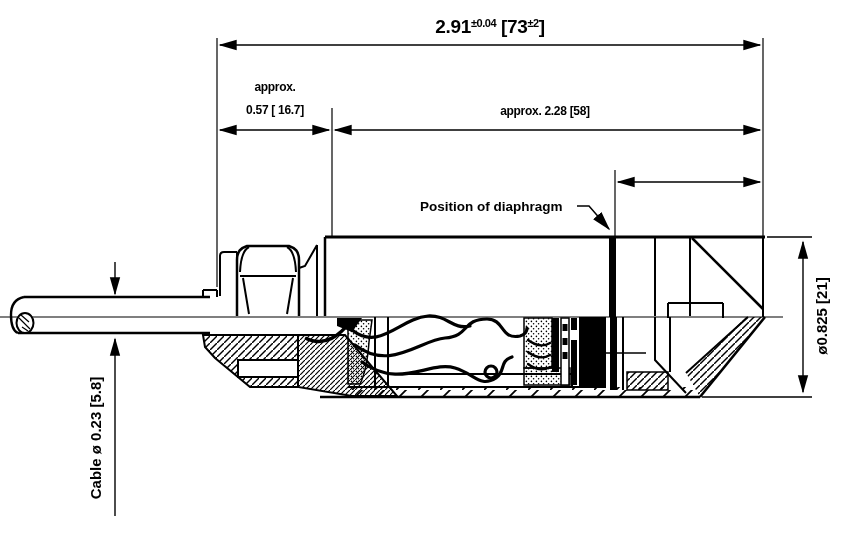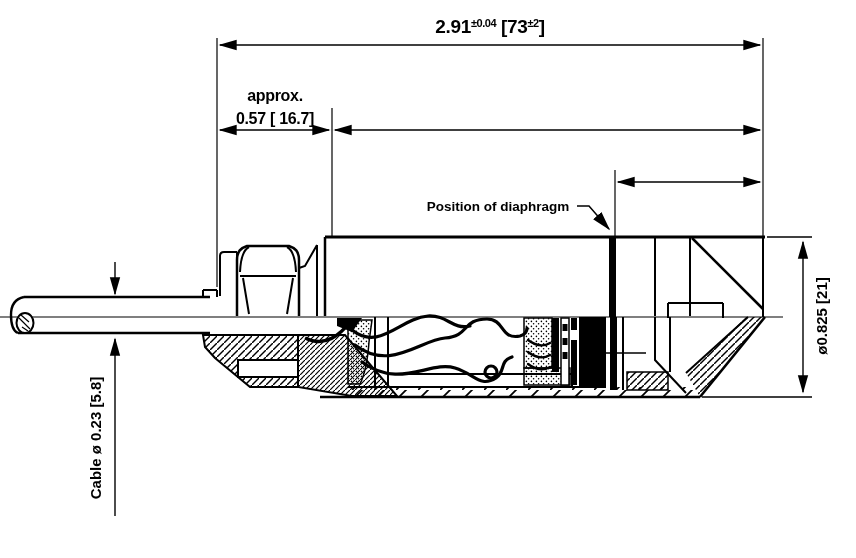--- a/index.html
+++ b/index.html
@@ -5,21 +5,21 @@
   html,body{margin:0;padding:0;background:#fff;}
   #stage{
     position:relative;width:856px;height:558px;background:#fff;overflow:hidden;
     font-family:"Liberation Sans","DejaVu Sans",sans-serif;color:#000;
   }
   #stage svg{position:absolute;left:0;top:0;}
   .lbl{position:absolute;font-weight:bold;color:#000;white-space:nowrap;}
   .lbl.center{text-align:center;}
   .tol{font-size:11px;vertical-align:6px;letter-spacing:-0.5px;}
   .dim-main{font-size:19px;letter-spacing:-0.3px;}
-  .dim-mid{font-size:16px;letter-spacing:-0.3px;margin-top:8px;}
+  .dim-mid{font-size:12px;letter-spacing:-0.3px;}
   .dim-small{font-size:13.5px;}
   .rot{transform:rotate(-90deg);font-size:15px;text-align:center;}
 </style>
 </head>
 <body>
 
 <div id="stage" style="background: rgb(255, 255, 255); color: rgb(0, 0, 0); padding-left: 19px;">
 
 <svg width="856" height="558" viewBox="0 0 856 558">
   <defs>
@@ -157,21 +157,22 @@
 <div class="lbl center dim-main" style="left:300px;top:16px;width:380px;">
   <span>2.91</span><span class="tol">±0.04</span>
   <span>[73</span><span class="tol">±2</span><span>]</span>
 </div>
 
 <div class="lbl center dim-mid" style="left:205px;top:76px;width:140px;line-height:23px;">
   <div>approx.</div>
   <div>0.57 [ 16.7]</div>
 </div>
 
+<div class="lbl center dim-mid" style="left:425px;top:104px;width:240px;">approx. 2.28 [58]</div>
 
 
-<div class="lbl dim-small" style="left:420px;top:199px;width:156px;text-align:center;">Position of diaphragm</div>
+<div class="lbl dim-small" style="left:420px;top:199px;width:156px;text-align:left;">Position of diaphragm</div>
 
 <div class="lbl rot" style="left:755px;top:306px;width:135px;height:20px;">ø0.825 [21]</div>
 
 <div class="lbl rot" style="left:21px;top:428px;width:152px;height:20px;">Cable ø 0.23 [5.8]</div>
 
 </div>
 
 </body></html>

